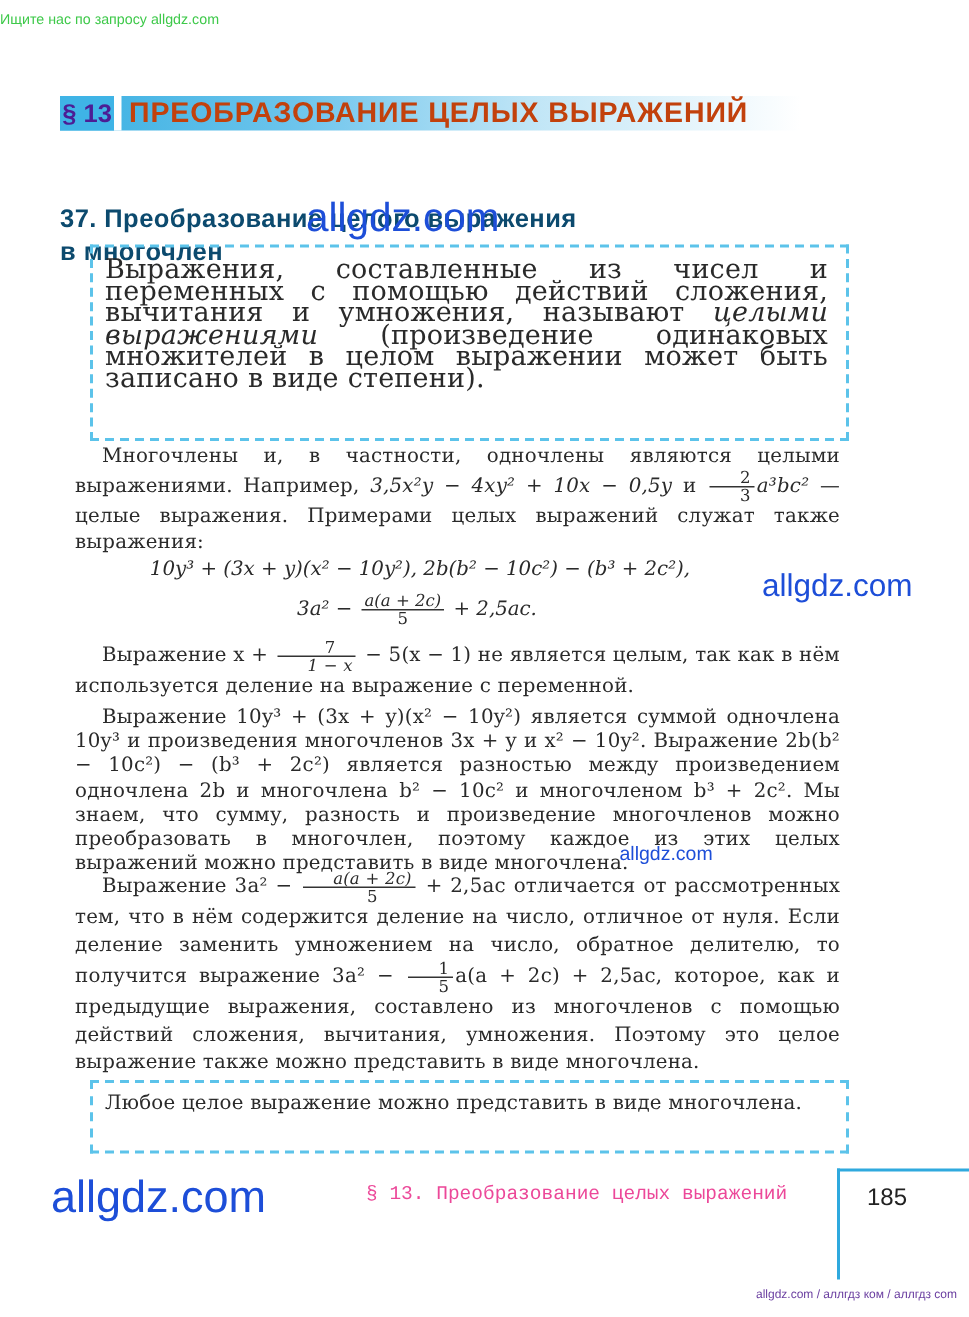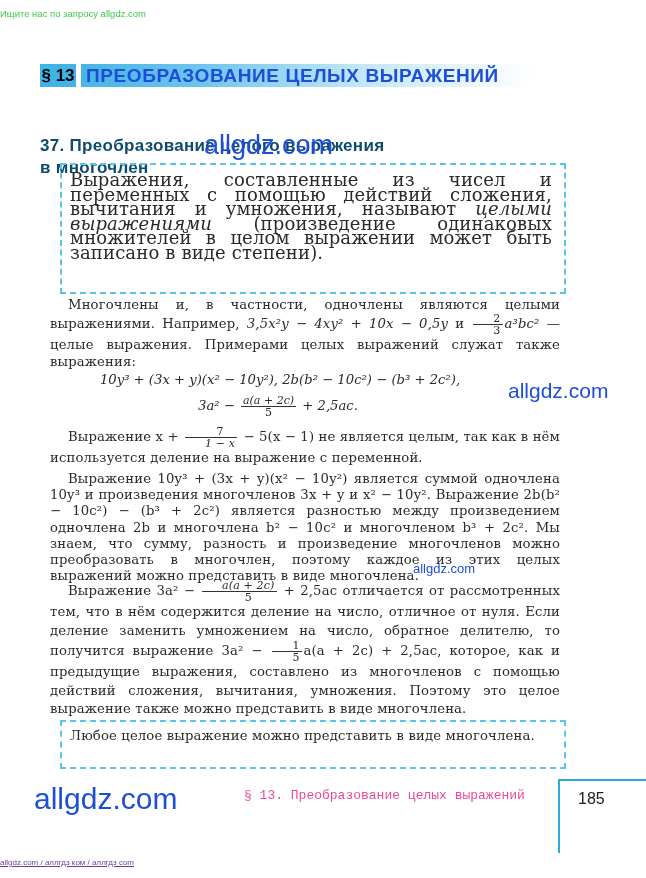--- a/index.html
+++ b/index.html
@@ -1,42 +1,42 @@
 <!DOCTYPE html>
 <html><head>
 <meta charset="utf-8">
 <style>
   html, body { margin:0; padding:0; background:#ffffff; }
   body { width:646px; height:878px; position:relative; overflow:hidden; font-family:"DejaVu Serif", serif; color:#2a2a2a; }
   .abs { position:absolute; }
   .top-watermark { left:0; width:646px; top:8px; text-align:left; font-family:"Liberation Sans", sans-serif; font-size:9.5px; color:#3ec94a; }
   .header-band { left:40px; top:64px; width:520px; height:23px;
     background:linear-gradient(90deg, #3ab0e2 0%, #6cc4ec 30%, #bfe5f6 60%, #ffffff 95%); }
-  .sec-badge { left:40px; top:64px; width:36px; height:23px; background:#3fb4e6; color:#000000;
+  .sec-badge { left:40px; top:64px; width:36px; height:23px; background:#3fb4e6; color:#4c1d95;
     font-family:"Liberation Sans", sans-serif; font-weight:bold; font-size:17px; line-height:23px; text-align:center; }
   .sec-gap { left:76px; top:64px; width:5px; height:23px; background:#fff; }
   .chapter-title { left:86px; top:64px; height:23px; line-height:23px; font-family:"Liberation Sans", sans-serif;
-    font-weight:bold; font-size:19px; letter-spacing:0.6px; color:#1d4ed8; white-space:nowrap; }
+    font-weight:bold; font-size:19px; letter-spacing:0.6px; color:#c2410c; white-space:nowrap; }
   .lesson-title { left:40px; top:106px; width:500px; font-family:"Liberation Sans", sans-serif; font-weight:bold;
     font-size:17px; line-height:22px; color:#0c4a6e; letter-spacing:0.3px;margin-top:29px; }
   .wm-big { font-family:"Liberation Sans", sans-serif; color:#1d4ed8; }
   .dashed-box { border:2px dashed #5cc3ea; }
   .def-box { left:60px; top:163px; width:502px; height:127px; }
   .def-text { left:70px; top:173px; width:482px; font-size:18px; line-height:14.6px; text-align:justify; letter-spacing:0.15px; }
   .para { font-size:13.2px; line-height:17px; text-align:justify; letter-spacing:0.15px; }
   .ind { text-indent:18px; }
   i, .m { font-style:italic; }
   .frac { display:inline-block; vertical-align:middle; text-align:center; font-size:11px; line-height:11px; margin:0 2px; }
   .frac .num { display:block; border-bottom:1px solid #333; padding:0 2px; }
   .frac .den { display:block; padding:0 2px; }
   .formula { text-align:center; font-size:13.2px; }
   .footer-title { left:244px; top:788px; font-family:Liberation Mono, monospace; font-size:13px; color:#ec4899; white-space:nowrap; }
   .page-box { left:558px; top:779px; width:90px; height:72px; border-left:2px solid #2fa9de; border-top:2px solid #2fa9de; }
   .page-num { left:578px; top:790px; font-family:"Liberation Sans", sans-serif; font-size:16px; color:#222; }
-  .bottom-wm { left:0; width:548px; top:858px; text-align:left; font-family:"Liberation Sans", sans-serif; font-size:8px; color:#6a3ea0;text-decoration:underline; }
+  .bottom-wm { left:0; width:638px; top:858px; text-align:right; font-family:"Liberation Sans", sans-serif; font-size:8px; color:#6a3ea0; }
 </style>
 </head>
 <body>
 
 <div class="abs top-watermark">Ищите нас по запросу allgdz.com</div>
 
 <div class="abs header-band"></div>
 <div class="abs sec-badge">§ 13</div>
 <div class="abs sec-gap"></div>
 <div class="abs chapter-title">ПРЕОБРАЗОВАНИЕ ЦЕЛЫХ ВЫРАЖЕНИЙ</div>

